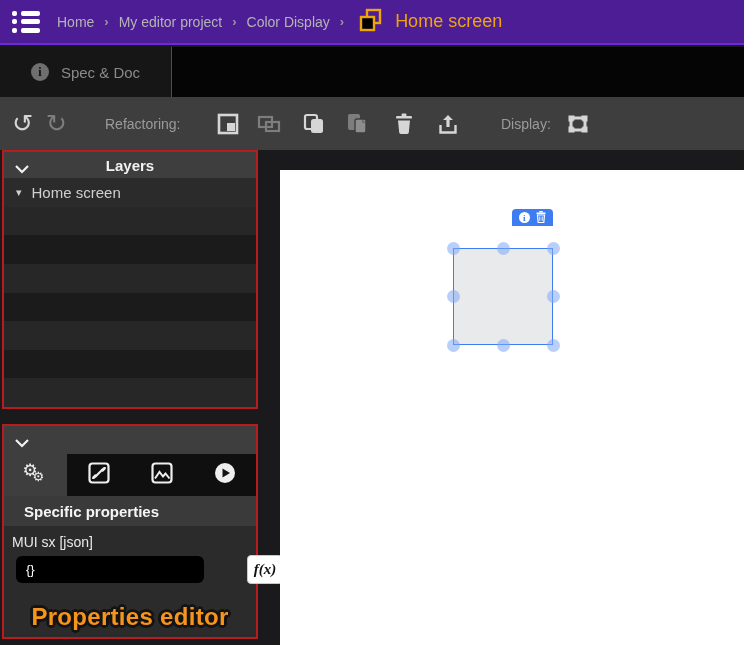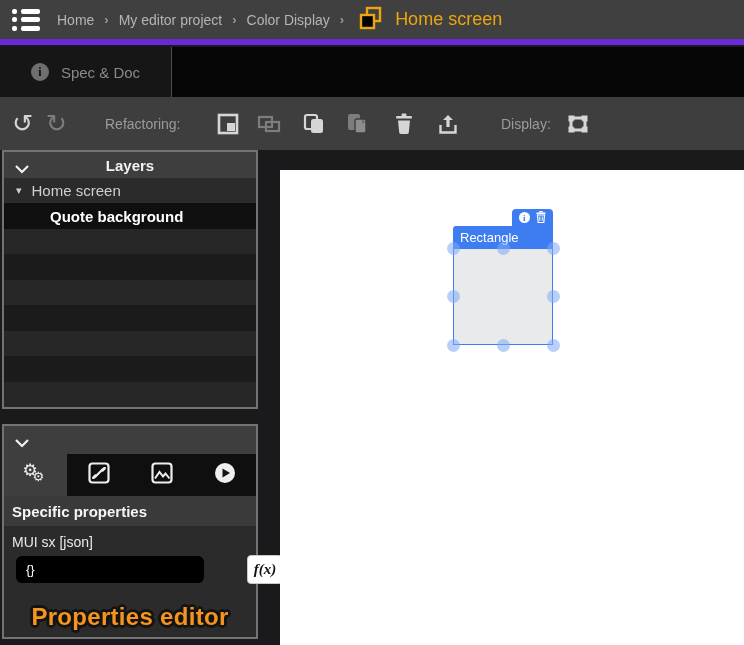--- a/index.html
+++ b/index.html
@@ -1,22 +1,22 @@
 <!DOCTYPE html>
 <html><head>
 <meta charset="utf-8">
 <style>
   * { box-sizing: border-box; margin: 0; padding: 0; }
   html,body { width:744px; height:645px; background:#1a1a1c; overflow:hidden;
     font-family:"Liberation Sans", sans-serif; }
   .stage { position:relative; width:744px; height:645px; background:#1a1a1c; }
 
   
-  .topbar { position:absolute; left:0; top:0; width:744px; height:45px; background:#404040;
-    display:flex; align-items:center; border-bottom:6px solid #6d28d9; }
+  .topbar { position:absolute; left:0; top:0; width:744px; height:45px; background:#4c1d95;
+    display:flex; align-items:center; border-bottom:2px solid #6d28d9; }
   .menu-btn { width:30px; height:28px; margin-left:12px; display:flex; flex-direction:column;
     justify-content:space-between; padding:3px 0; cursor:pointer; }
   .menu-row { display:flex; align-items:center; height:5px; }
   .menu-dot { width:5px; height:5px; background:#fff; border-radius:2px; margin-right:4px; }
   .menu-bar { width:19px; height:5px; background:#fff; border-radius:2px; }
   .crumbs { display:flex; align-items:center; margin-left:15px; }
   .crumb { color:#b4b4b4; font-size:14px; }
   .crumb-sep { color:#9a9a9a; font-size:13px; margin:0 10px; font-weight:bold; }
   .screen-ic { margin:0 10px 0 4px; }
   .current-page { color:#eca40f; font-size:18px; }
@@ -36,21 +36,21 @@
   
   .toolbar { position:absolute; left:0; top:97px; width:744px; height:53px; background:#3e3e3e; }
   .tool { position:absolute; top:0; height:53px; display:flex; align-items:center; cursor:pointer; }
   .tool-label { position:absolute; top:0; height:53px; display:flex; align-items:center;
     color:#9b9b9b; font-size:14px; }
   .uglyph { font-family:"DejaVu Sans",sans-serif; font-size:25px; line-height:1; }
   .on  { color:#d6d6d6; }
   .off { color:#7d7d7d; }
 
   
-  .panel { position:absolute; left:2px; width:256px; border:2px solid #737373; background:#1b1b1b; }
+  .panel { position:absolute; left:2px; width:256px; border:2px solid #b91c1c; background:#1b1b1b; }
   .panel-head { height:26px; background:#3e3e3e; display:flex; align-items:center; position:relative; }
   .panel-head .chev { position:absolute; left:10px; top:8px; cursor:pointer; }
   .panel-title { width:100%; text-align:center; color:#f2f2f2; font-weight:bold; font-size:15px; }
 
   .layers-panel { top:150px; height:259px; display:flex; flex-direction:column; }
   .lrows { flex:1; display:flex; flex-direction:column; position:relative; }
   .lrow { flex:1; display:flex; align-items:center; font-size:15px; color:#cfcfcf; }
   .lrow.r-light { background:#272727; }
   .lrow.r-dark  { background:#1b1b1b; }
   .lrow.r-first { background:#2b2b2b; }
@@ -65,21 +65,21 @@
 
   .props-panel { top:424px; height:215px; }
   .props-panel .panel-head { height:28px; }
   .ptabs { height:42px; background:#0f0f0f; display:flex; }
   .ptab { width:25%; height:42px; display:flex; align-items:center; justify-content:center; cursor:pointer; }
   .ptab.active { background:#3e3e3e; }
   .gears { position:relative; width:26px; height:26px; color:#efefef; }
   .gear-big { position:absolute; left:0; top:-2px; font-size:17px; font-family:"DejaVu Sans",sans-serif; }
   .gear-small { position:absolute; left:10px; top:7px; font-size:13px; font-family:"DejaVu Sans",sans-serif; }
   .psection { height:30px; background:#3a3a3a; display:flex; align-items:center;
-    color:#f5f5f5; font-weight:bold; font-size:15px; padding-left:8px; }
+    color:#f5f5f5; font-weight:bold; font-size:15px; padding-left:20px; }
   .pbody { position:relative; height:111px; background:#2b2b2b;padding-left:16px; }
   .field-label { position:absolute; left:8px; top:8px; color:#e9e9e9; font-size:14px; }
   .json-input { position:absolute; left:12px; top:30px; width:188px; height:27px; background:#000;
     border:none; border-radius:6px; color:#fff; font-size:13px; padding-left:10px;
     font-family:"Liberation Sans",sans-serif; outline:none; }
   .fx-btn { position:absolute; left:207px; top:29px; width:36px; height:29px; background:#fff;
     border:1px solid #c9c9c9; border-radius:4px; color:#111; font-size:15px; font-weight:bold;
     font-style:italic; font-family:"Liberation Serif",serif; cursor:pointer;
     display:flex; align-items:center; justify-content:center;margin-left:36px; }
 
@@ -213,23 +213,20 @@
           <polyline points="2,2 8,8 14,2" fill="none" stroke="#f2f2f2" stroke-width="2.2"></polyline>
         </svg>
       </span>
       <div class="panel-title">Layers</div>
     </div>
     <div class="lrows">
       <div class="lrow r-first">
         <span class="expander">▾</span>
         <span>Home screen</span>
       </div>
-      <div class="lrow r-sel indent2">
-        <span>Quote background</span>
-      </div>
       <div class="lrow r-light"></div>
       <div class="lrow r-dark"></div>
       <div class="lrow r-light"></div>
       <div class="lrow r-dark"></div>
       <div class="lrow r-light"></div>
       <div class="lrow r-dark"></div>
       <div class="lrow r-light"></div>
     </div>
   </div>
 
@@ -294,23 +291,20 @@
         <span style="cursor:pointer">
           <svg width="10" height="12" viewBox="0 0 10 12">
             <rect x="0.5" y="1.5" width="9" height="1.6" fill="#fff"></rect>
             <rect x="3.2" y="0" width="3.6" height="1.4" fill="#fff"></rect>
             <path d="M1.5 4 h7 l-0.7 7.5 h-5.6 z" fill="none" stroke="#fff" stroke-width="1.2"></path>
             <line x1="3.8" y1="5.5" x2="3.8" y2="9.8" stroke="#fff" stroke-width="1"></line>
             <line x1="6.2" y1="5.5" x2="6.2" y2="9.8" stroke="#fff" stroke-width="1"></line>
           </svg>
         </span>
       </div>
-      <div class="sel-header">
-        <span>Rectangle</span>
-      </div>
       <div class="sel-body"></div>
 
       <div class="handle" style="left:-6.5px;  top:32.5px"></div>
       <div class="handle" style="left:43.5px;  top:32.5px"></div>
       <div class="handle" style="left:93.5px;  top:32.5px"></div>
       <div class="handle" style="left:-6.5px;  top:81px"></div>
       <div class="handle" style="left:93.5px;  top:81px"></div>
       <div class="handle" style="left:-6.5px;  top:129.5px"></div>
       <div class="handle" style="left:43.5px;  top:129.5px"></div>
       <div class="handle" style="left:93.5px;  top:129.5px"></div>

